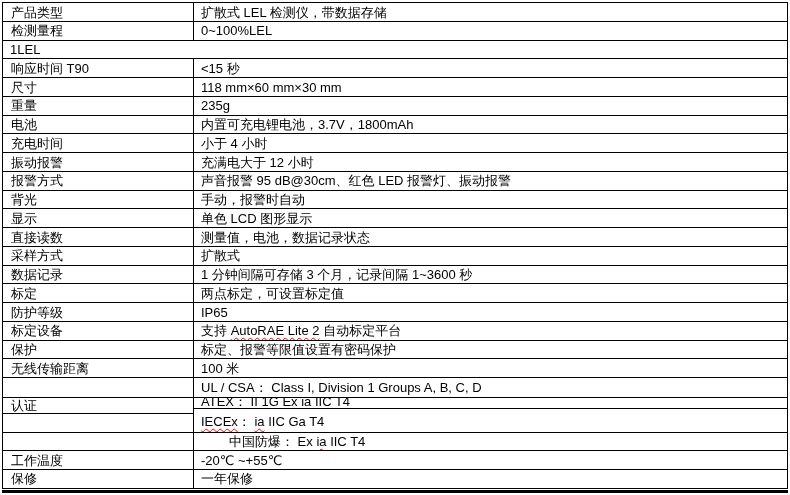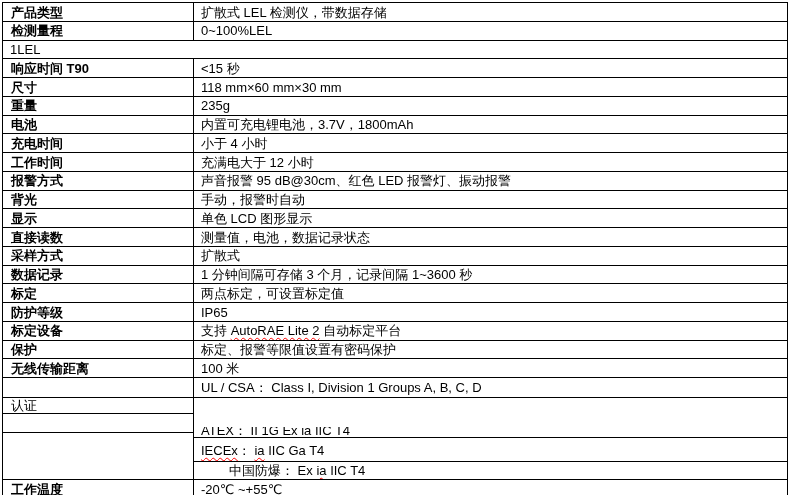--- a/index.html
+++ b/index.html
@@ -32,21 +32,20 @@
   }
   .row.last { border-bottom: none; height: 18px; }
   .lbl {
     flex: none;
     width: 191px;
     border-right: 1px solid var(--border);
     padding: 2.5px 0 0 8px;
     white-space: nowrap;
     overflow: hidden;
     line-height: 14px;
-    font-weight: bold;
   }
   .val {
     flex: 1;
     padding: 2.5px 0 0 7px;
     white-space: nowrap;
     overflow: hidden;
     line-height: 14px;
   }
   
   .cert-block {
@@ -65,21 +64,21 @@
   .clc.c1 { height: 16px; border-bottom: 1px solid var(--border); padding-top: 1px; }
   .clc.c2 { height: 19px; border-bottom: 1px solid var(--border); }
   .clc.c3 { height: 17px; }
   .cert-right {
     flex: 1;
     display: flex;
     flex-direction: column;
   }
   .crc { padding-left: 7px; line-height: 14px; white-space: nowrap; overflow: hidden; }
   .crc.r0 { height: 20px; border-bottom: 1px solid var(--border); padding-top: 2.5px; }
-  .crc.r1 { height: 11px; border-bottom: 1px solid var(--border); margin-top: 29px; }
+  .crc.r1 { height: 11px; border-bottom: 1px solid var(--border); }
   .crc.r1 .shift-up { display: block; margin-top: -3px; line-height: 14px; }
   .crc.r2 { height: 24px; border-bottom: 1px solid var(--border); padding-top: 6px; }
   .crc.r3 { height: 17px; padding-top: 2px; margin-left: 28px; }
   .squiggle {
     text-decoration: underline;
     text-decoration-style: wavy;
     text-decoration-color: var(--spellcheck);
     text-decoration-thickness: 1px;
     text-underline-offset: 2px;
     text-decoration-skip-ink: none;
@@ -121,21 +120,21 @@
   </div>
   <div class="row">
     <div class="lbl">电池</div>
     <div class="val">内置可充电锂电池，3.7V，1800mAh</div>
   </div>
   <div class="row">
     <div class="lbl">充电时间</div>
     <div class="val">小于 4 小时</div>
   </div>
   <div class="row">
-    <div class="lbl">工作时间</div>
+    <div class="lbl">振动报警</div>
     <div class="val">充满电大于 12 小时</div>
   </div>
   <div class="row">
     <div class="lbl">报警方式</div>
     <div class="val">声音报警 95 dB@30cm、红色 LED 报警灯、振动报警</div>
   </div>
   <div class="row">
     <div class="lbl">背光</div>
     <div class="val">手动，报警时自动</div>
   </div>

